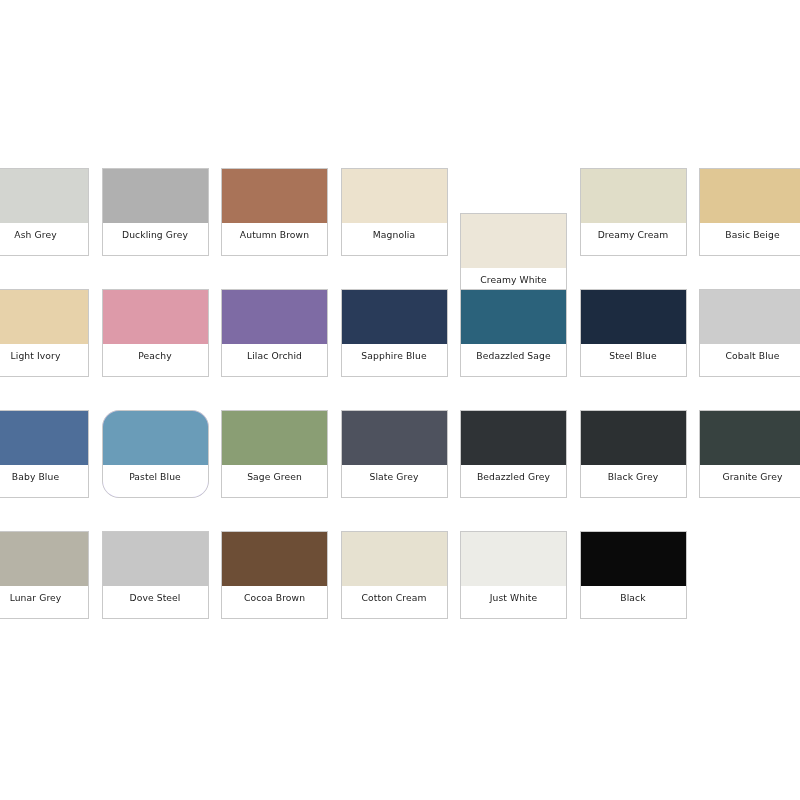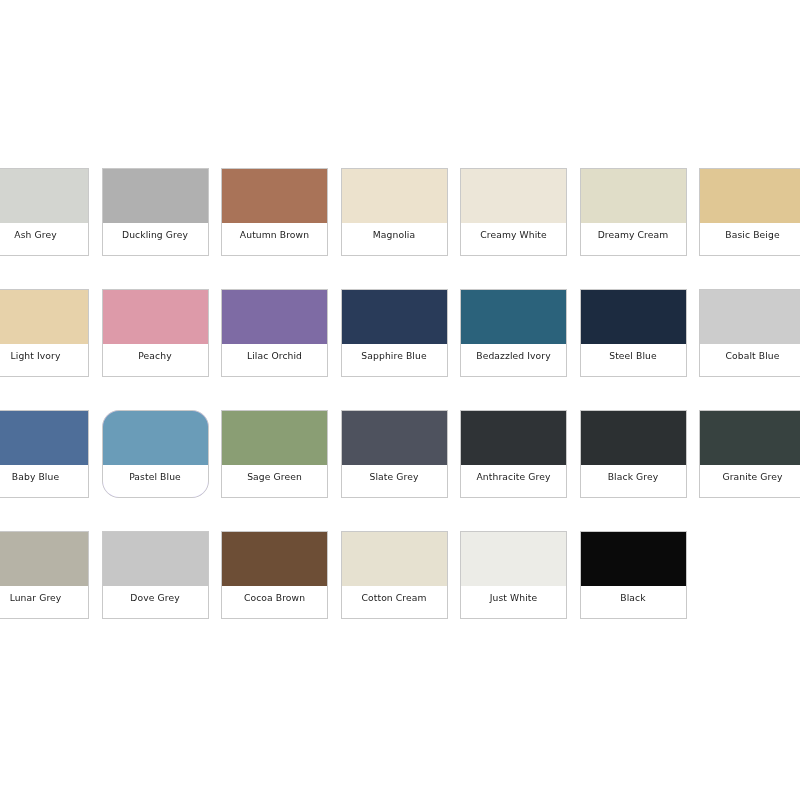--- a/index.html
+++ b/index.html
@@ -94,21 +94,21 @@
         <div class="swatch-label-strip">
           <span class="swatch-label" style="color: rgb(27, 27, 27);">Autumn Brown</span>
         </div>
       </div>
       <div class="swatch-card" style="border-color: rgb(201, 201, 201); background: rgb(255, 255, 255);">
         <div class="swatch-color" style="background-color: rgb(236, 226, 205);"></div>
         <div class="swatch-label-strip">
           <span class="swatch-label" style="color: rgb(27, 27, 27);">Magnolia</span>
         </div>
       </div>
-      <div class="swatch-card" style="border-color: rgb(201, 201, 201); background: #c4b5fd;">
+      <div class="swatch-card" style="border-color: rgb(201, 201, 201); background: #c4b5fd; margin-top: 45px;">
         <div class="swatch-color" style="background-color: rgb(236, 230, 216);"></div>
         <div class="swatch-label-strip">
           <span class="swatch-label" style="color: rgb(27, 27, 27);">Creamy White</span>
         </div>
       </div>
       <div class="swatch-card" style="border-color: rgb(201, 201, 201); background: rgb(255, 255, 255);">
         <div class="swatch-color" style="background-color: rgb(224, 221, 200);"></div>
         <div class="swatch-label-strip">
           <span class="swatch-label" style="color: rgb(27, 27, 27);">Dreamy Cream</span>
         </div>
@@ -139,21 +139,21 @@
       </div>
       <div class="swatch-card" style="border-color: rgb(201, 201, 201); background: rgb(255, 255, 255);">
         <div class="swatch-color" style="background-color: rgb(41, 59, 89);"></div>
         <div class="swatch-label-strip">
           <span class="swatch-label" style="color: rgb(27, 27, 27); text-align: center;">Sapphire Blue</span>
         </div>
       </div>
       <div class="swatch-card" style="border-color: rgb(201, 201, 201); background: rgb(255, 255, 255);">
         <div class="swatch-color" style="background-color: rgb(43, 98, 123);"></div>
         <div class="swatch-label-strip">
-          <span class="swatch-label" style="color: rgb(27, 27, 27);">Bedazzled Ivory</span>
+          <span class="swatch-label" style="color: rgb(27, 27, 27);">Bedazzled Sage</span>
         </div>
       </div>
       <div class="swatch-card" style="border-color: rgb(201, 201, 201); background: rgb(255, 255, 255);">
         <div class="swatch-color" style="background-color: rgb(28, 43, 64);"></div>
         <div class="swatch-label-strip">
           <span class="swatch-label" style="color: rgb(27, 27, 27);">Steel Blue</span>
         </div>
       </div>
       <div class="swatch-card" style="border-color: rgb(201, 201, 201); background: rgb(255, 255, 255);">
         <div class="swatch-color"></div>
@@ -181,21 +181,21 @@
       </div>
       <div class="swatch-card" style="border-color: rgb(201, 201, 201); background: rgb(255, 255, 255);">
         <div class="swatch-color" style="background-color: rgb(78, 82, 94);"></div>
         <div class="swatch-label-strip">
           <span class="swatch-label" style="color: rgb(27, 27, 27);">Slate Grey</span>
         </div>
       </div>
       <div class="swatch-card" style="border-color: rgb(201, 201, 201); background: rgb(255, 255, 255);">
         <div class="swatch-color" style="background-color: rgb(47, 51, 54);"></div>
         <div class="swatch-label-strip">
-          <span class="swatch-label" style="color: rgb(27, 27, 27);">Anthracite Grey</span>
+          <span class="swatch-label" style="color: rgb(27, 27, 27);">Bedazzled Grey</span>
         </div>
       </div>
       <div class="swatch-card" style="border-color: rgb(201, 201, 201); background: rgb(255, 255, 255);">
         <div class="swatch-color" style="background-color: rgb(44, 48, 50);"></div>
         <div class="swatch-label-strip">
           <span class="swatch-label" style="color: rgb(27, 27, 27);">Black Grey</span>
         </div>
       </div>
       <div class="swatch-card" style="border-color: rgb(201, 201, 201); background: rgb(255, 255, 255);">
         <div class="swatch-color" style="background-color: rgb(55, 66, 64);"></div>
@@ -205,21 +205,21 @@
       </div>
       <div class="swatch-card" style="border-color: rgb(201, 201, 201); background: rgb(255, 255, 255);">
         <div class="swatch-color" style="background-color: rgb(182, 179, 166);"></div>
         <div class="swatch-label-strip">
           <span class="swatch-label" style="color: rgb(27, 27, 27);">Lunar Grey</span>
         </div>
       </div>
       <div class="swatch-card" style="border-color: rgb(201, 201, 201); background: rgb(255, 255, 255);">
         <div class="swatch-color" style="background-color: rgb(198, 198, 198);"></div>
         <div class="swatch-label-strip">
-          <span class="swatch-label" style="color: rgb(27, 27, 27);">Dove Grey</span>
+          <span class="swatch-label" style="color: rgb(27, 27, 27);">Dove Steel</span>
         </div>
       </div>
       <div class="swatch-card" style="border-color: rgb(201, 201, 201); background: rgb(255, 255, 255);">
         <div class="swatch-color" style="background-color: rgb(109, 78, 54);"></div>
         <div class="swatch-label-strip">
           <span class="swatch-label" style="color: rgb(27, 27, 27);">Cocoa Brown</span>
         </div>
       </div>
       <div class="swatch-card" style="border-color: rgb(201, 201, 201); background: #0c4a6e;">
         <div class="swatch-color" style="background-color: rgb(230, 225, 208);"></div>

